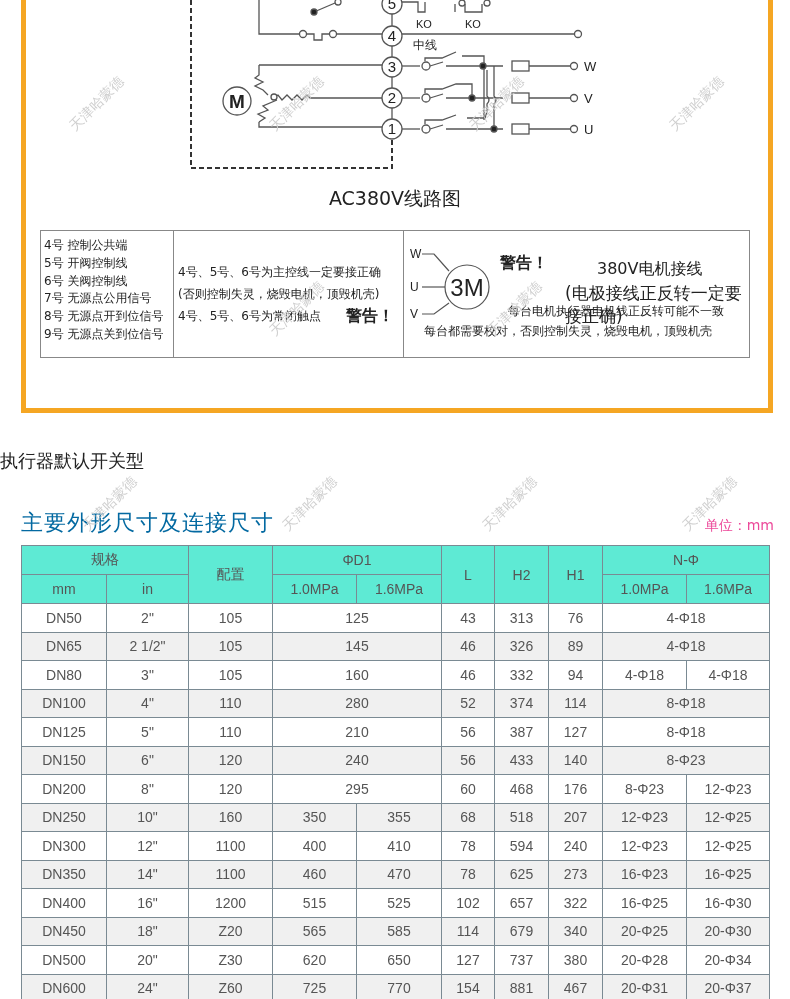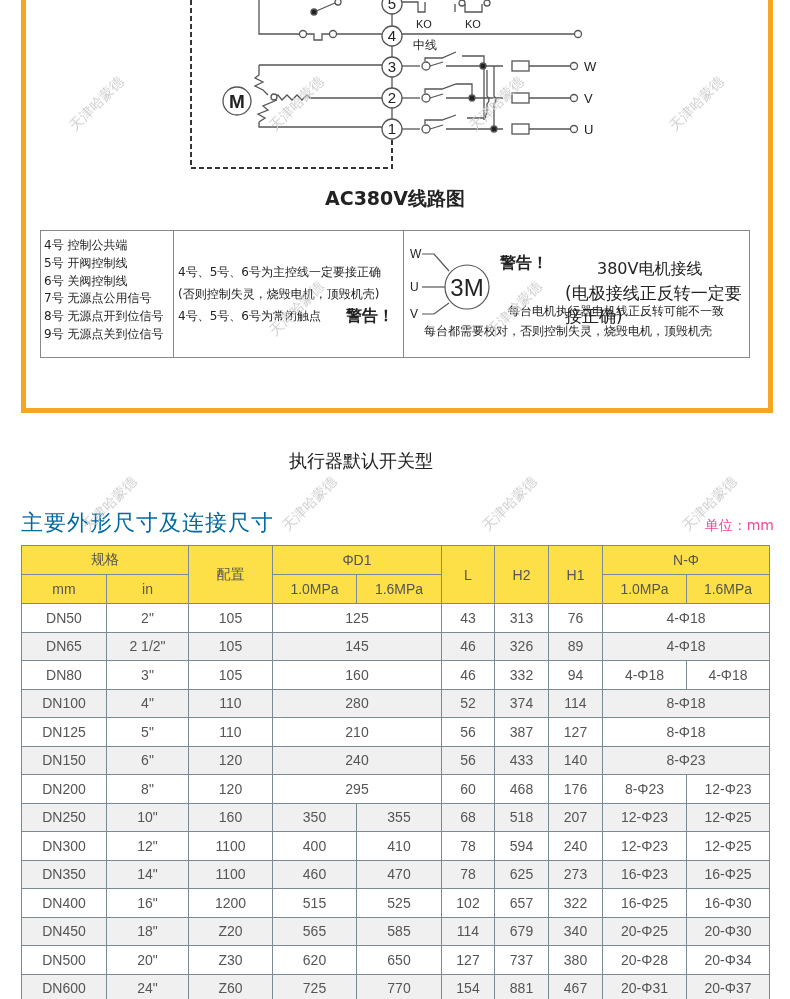--- a/index.html
+++ b/index.html
@@ -4,37 +4,37 @@
 <style>
   html, body { margin: 0; padding: 0; background: #ffffff; }
   body { width: 790px; height: 999px; position: relative; overflow: hidden;
          font-family: "DejaVu Sans", "Liberation Sans", sans-serif; color: #222; }
   .abs { position: absolute; }
   
   .panel { position: absolute; left: 21px; top: -10px; width: 742px; height: 418px;
            border: 5px solid #f5a623; border-top: none; box-sizing: content-box; }
   svg text { font-family: "Liberation Sans", "DejaVu Sans", sans-serif; }
   .diagram-title { position: absolute; left: 0; width: 790px; top: 186px; text-align: center;
-                   font-size: 19px; color: #222; font-weight: bold; }
+                   font-size: 19px; color: #222; }
   .notes { position: absolute; left: 40px; top: 230px; width: 710px; height: 128px;
            border: 1px solid #888; display: flex; box-sizing: border-box; justify-content: flex-end; }
   .notes .cell { border-right: 1px solid #888; box-sizing: border-box; }
   .notes .cell:last-child { border-right: none; }
   .notes .c1 { width: 133px; padding: 6px 0 0 3px; font-size: 12px; line-height: 17.8px; }
   .notes .c2 { width: 230px; padding: 30px 0 0 4px; font-size: 12px; line-height: 22px; position: relative; }
   .notes .c3 { flex: 1; position: relative; }
   .warn-big { font-size: 16px; font-weight: bold; }
-  .section-title { position: absolute; left: 0; width: 722px; top: 449px; text-align: center;
+  .section-title { position: absolute; left: 0; width: 722px; top: 449px; 
                    font-size: 18px; color: #222; }
   .tbl-title { position: absolute; left: 21px; top: 508px; font-size: 22px; color: #0369a1; letter-spacing: 1px; }
   .unit { position: absolute; right: 16px; top: 517px; font-size: 14px; color: #ec4899; text-align: right; }
   table.spec { position: absolute; left: 21px; top: 545px; border-collapse: collapse;
                font-family: "Liberation Sans", "DejaVu Sans", sans-serif; font-size: 14px; color: #555; }
   table.spec td, table.spec th { border: 1.5px solid #7a8a93; text-align: center; padding: 0; font-weight: normal; }
-  table.spec thead th { background: #fde047; color: #555; height: 28px; }
+  table.spec thead th { background: #5eead4; color: #555; height: 28px; }
   table.spec tbody td { height: 27.5px; }
   table.spec tbody tr:nth-child(even) td { background: #f0f0f0; }
   table.spec tbody tr:nth-child(odd) td { background: #ffffff; }
   .wm { position: absolute; color: #cfcfcf; font-size: 14px; transform: rotate(-45deg); white-space: nowrap; pointer-events: none; }
 </style>
 </head>
 <body>
 
 <div class="panel"></div>
 

